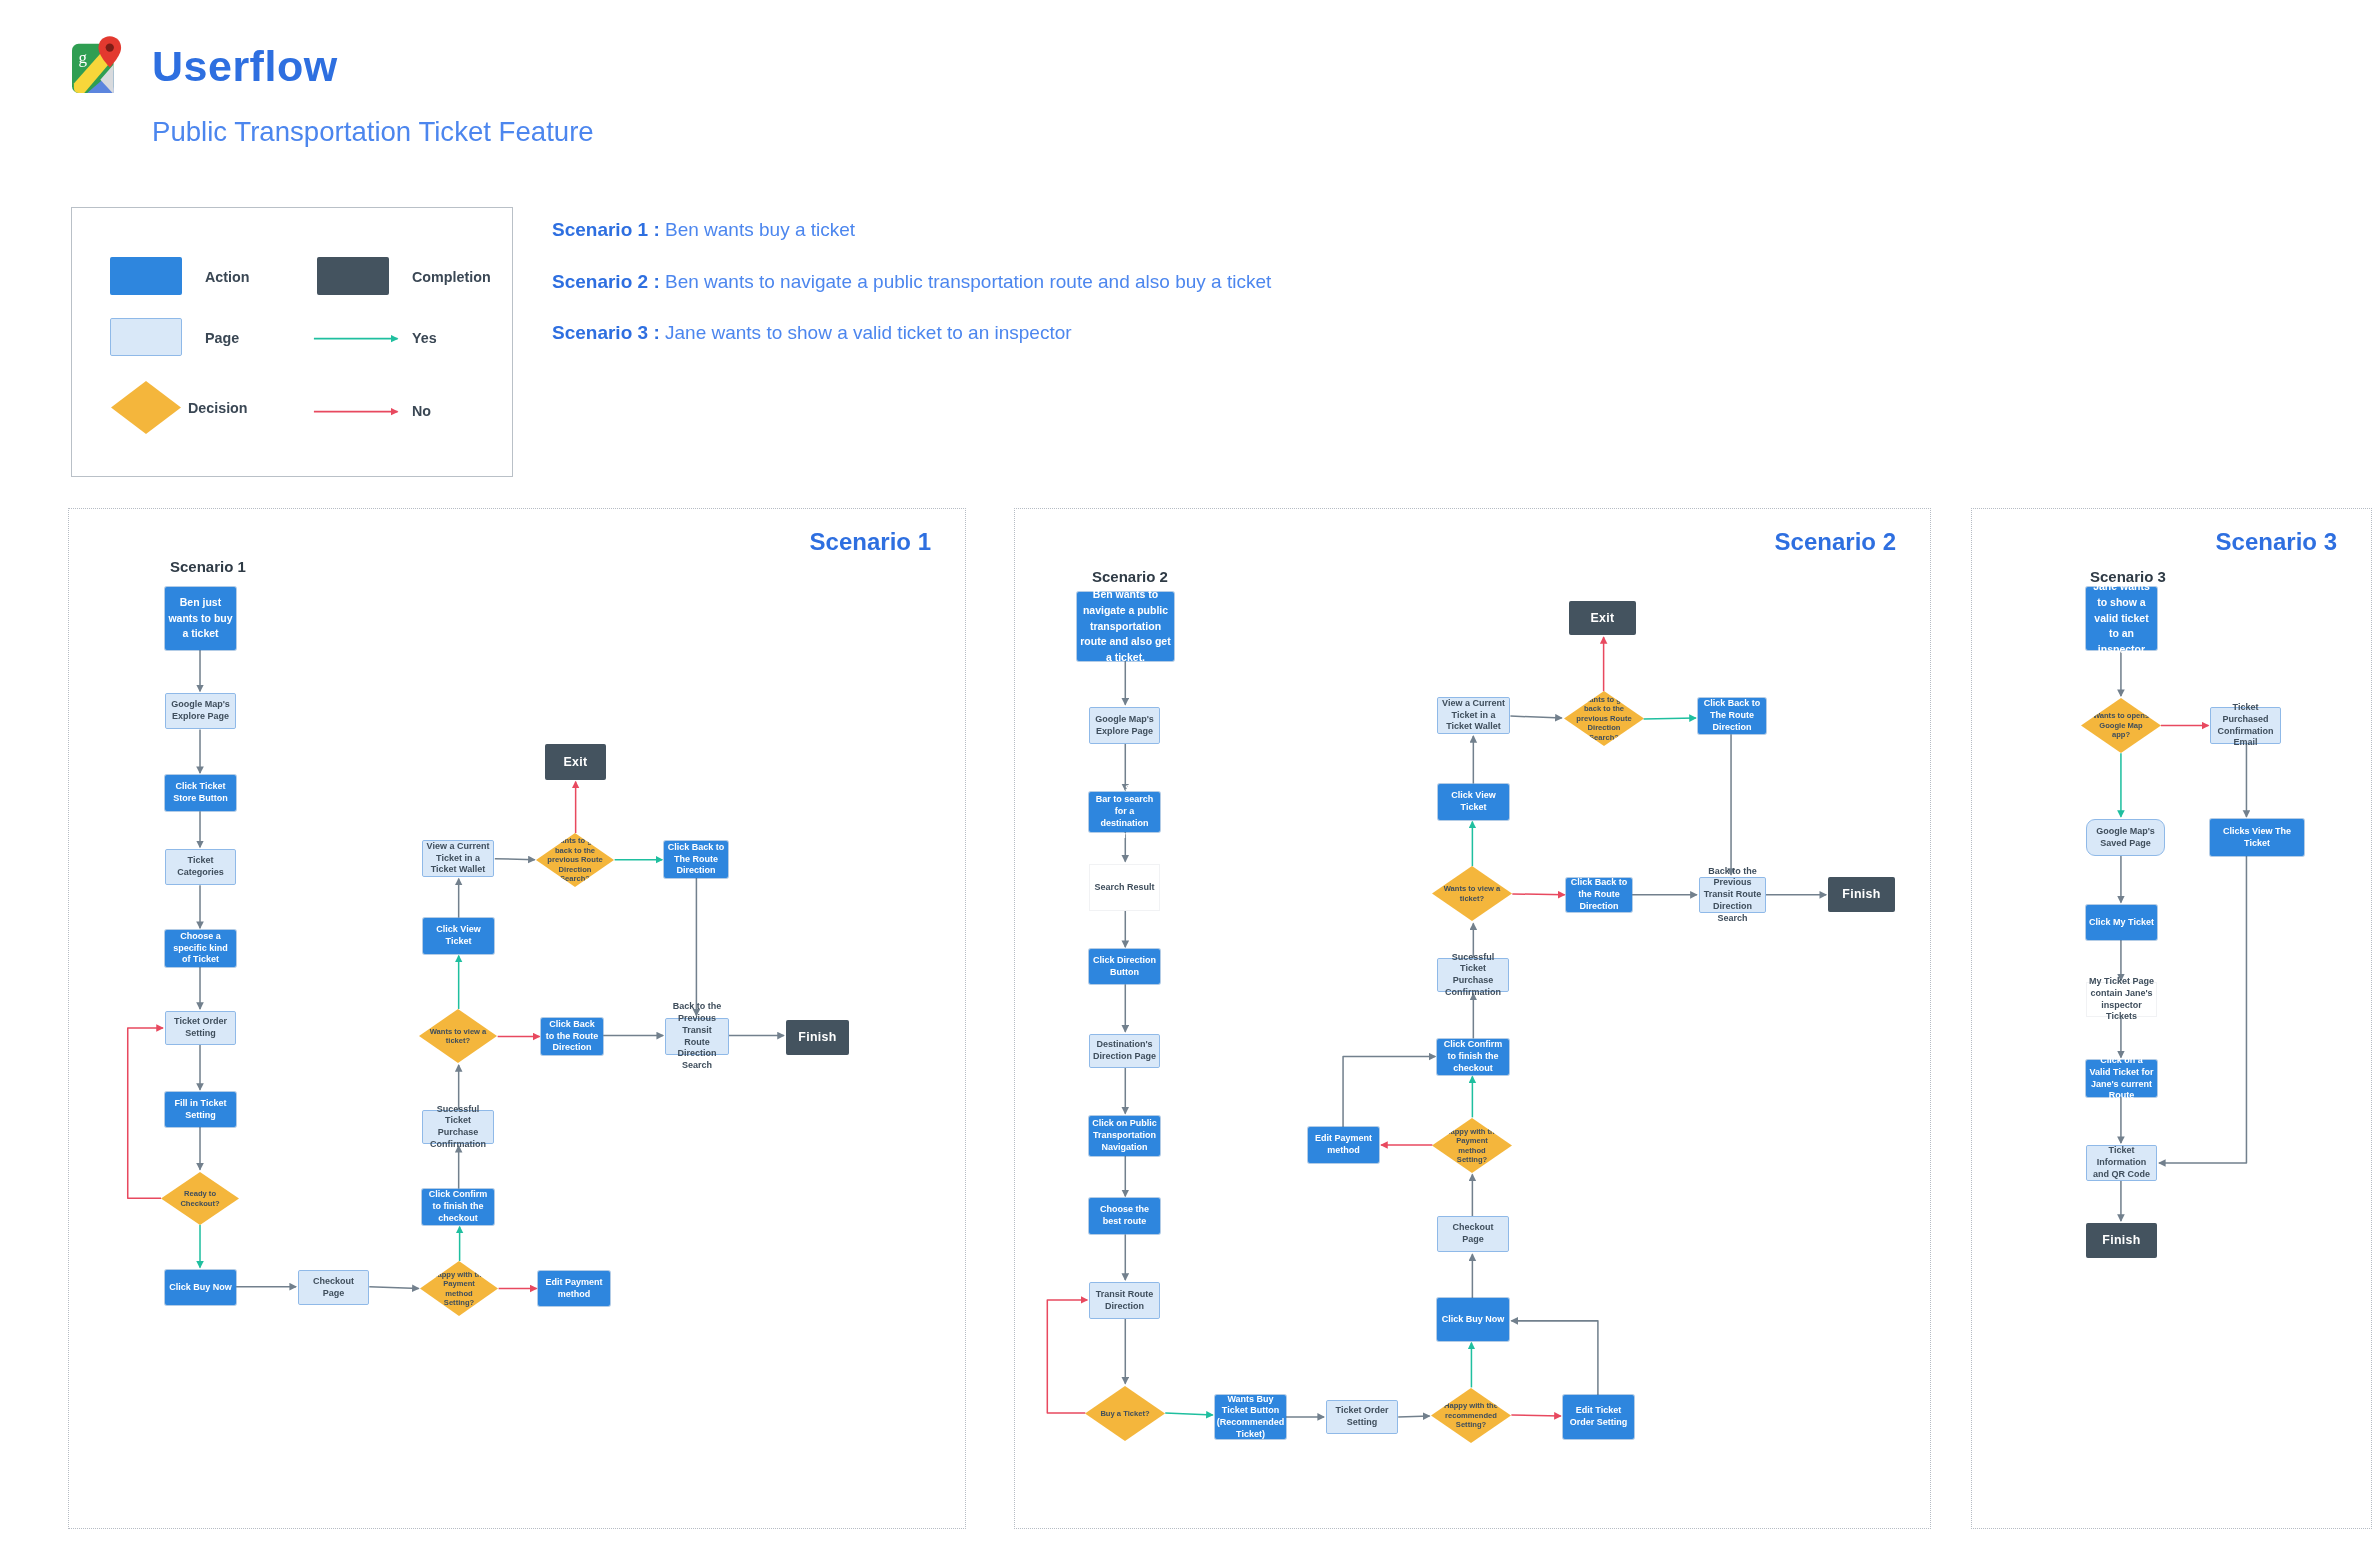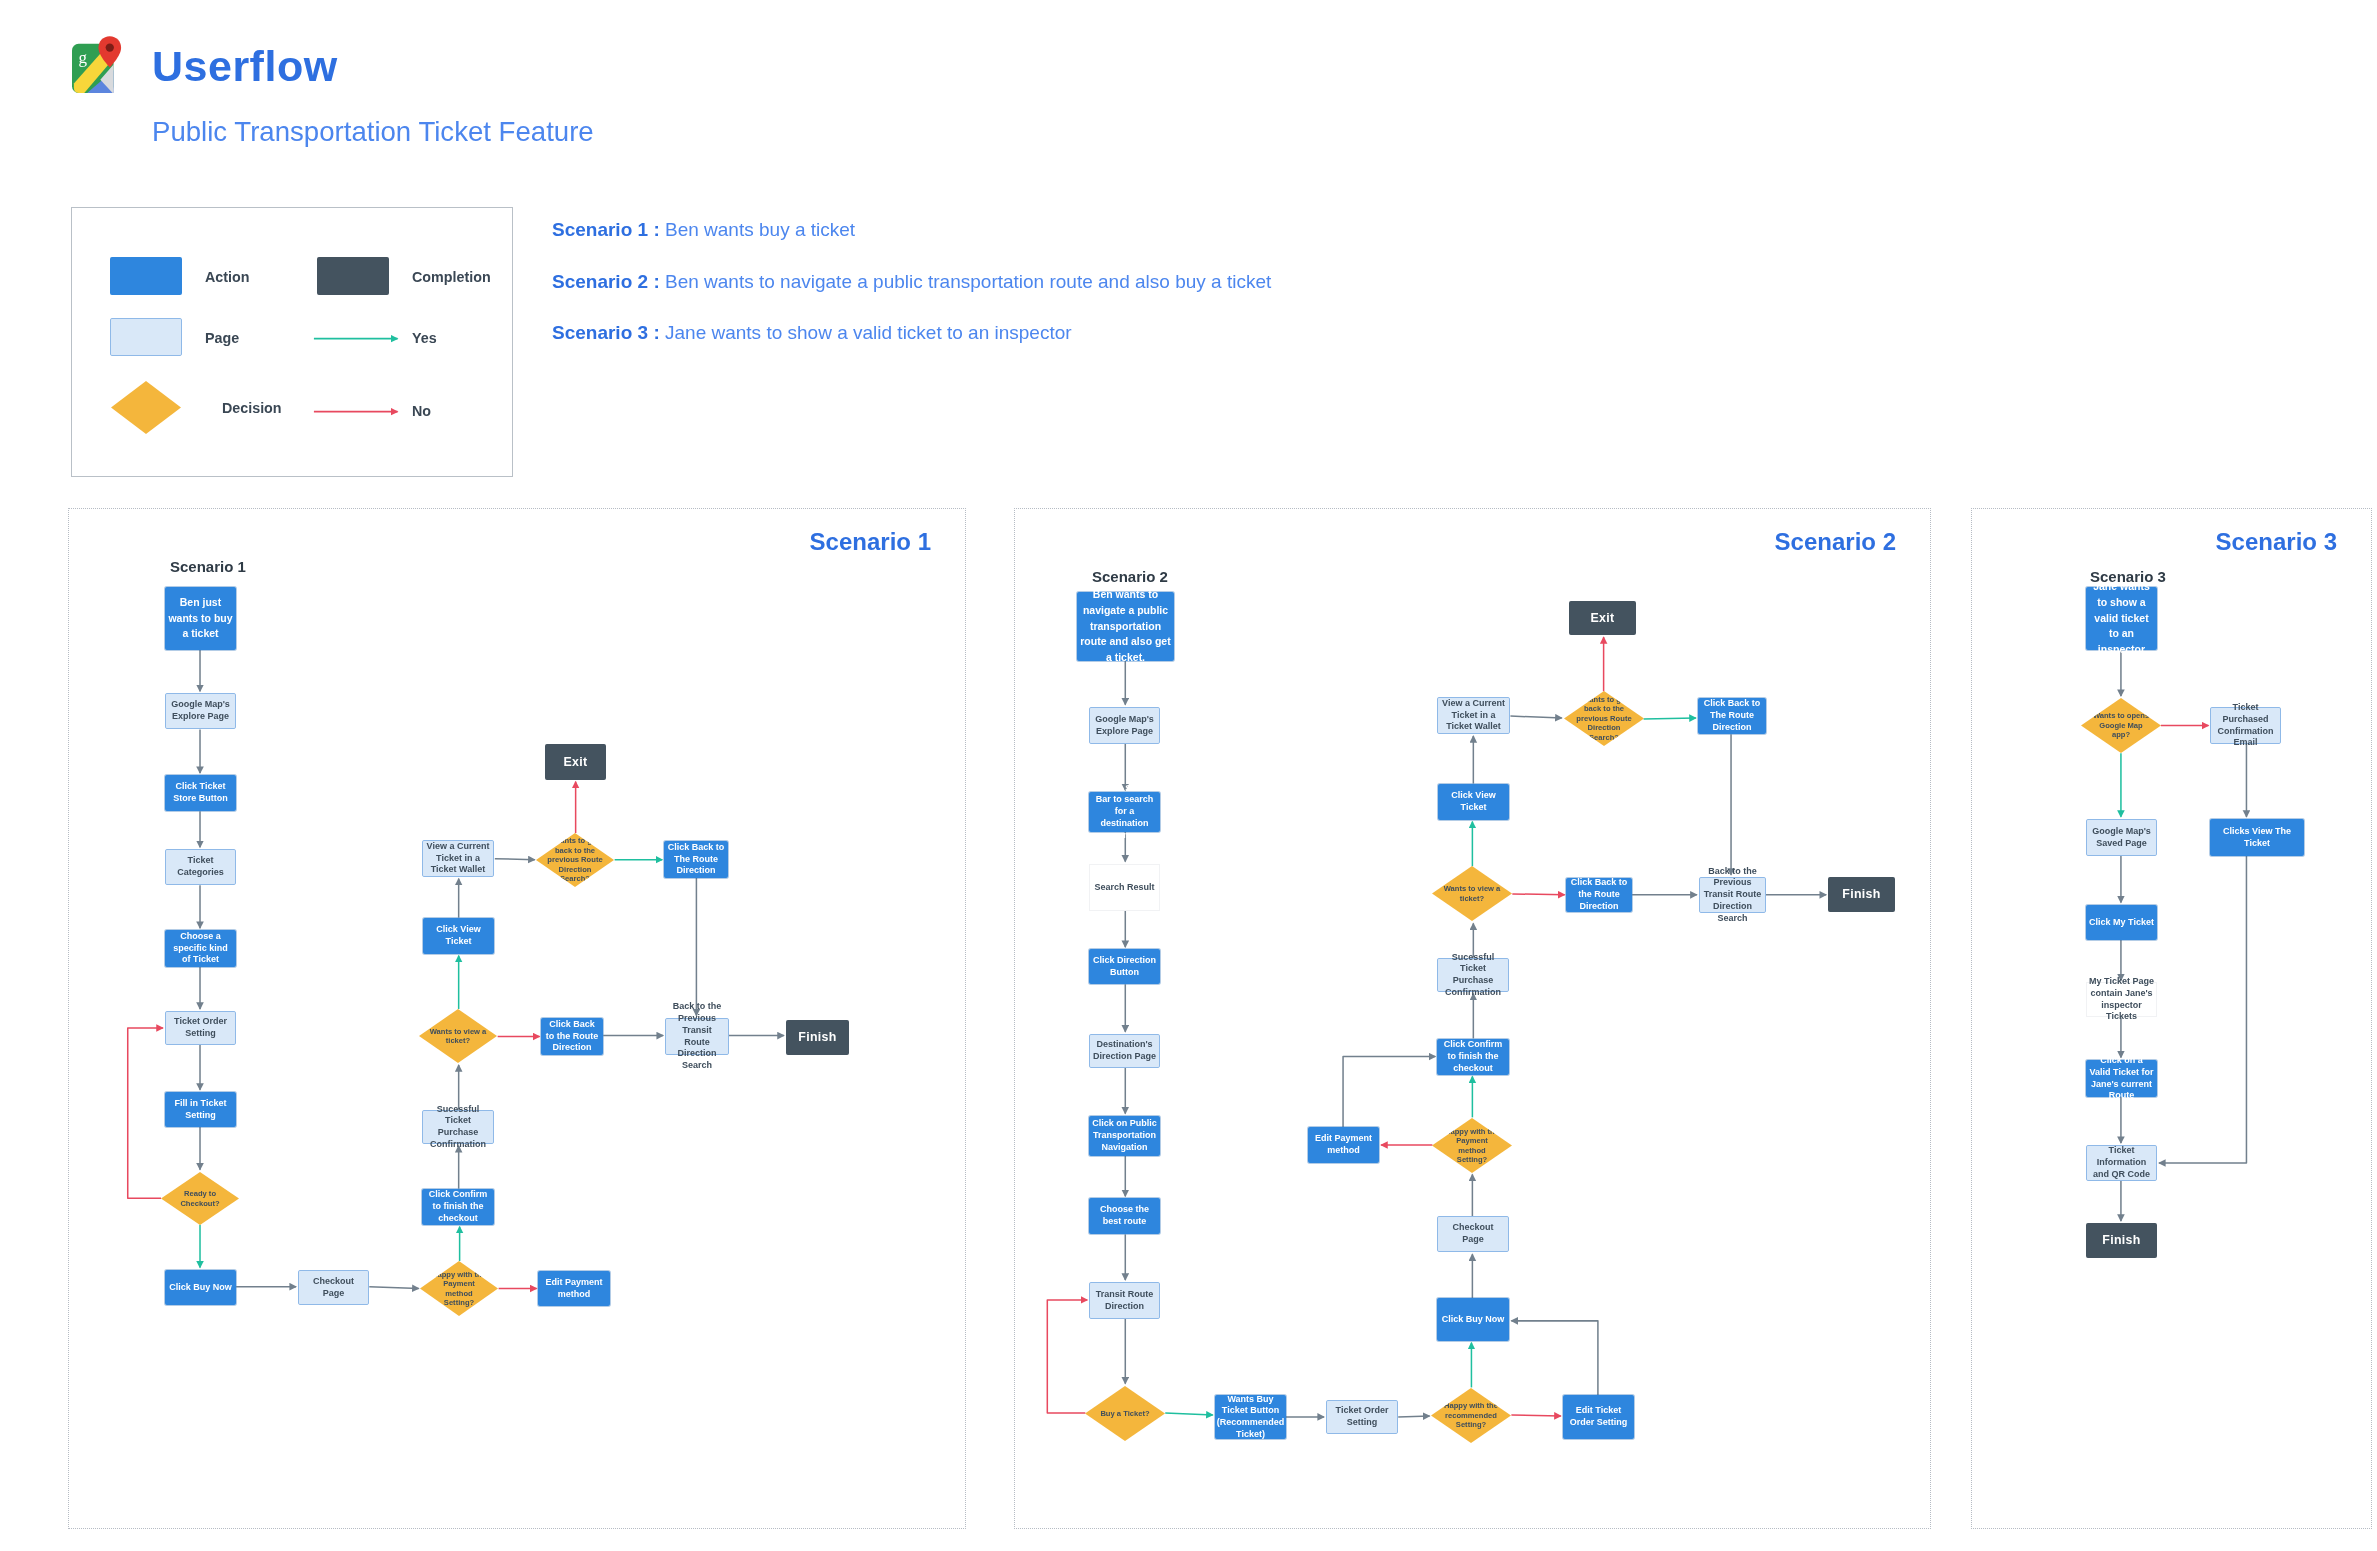--- a/index.html
+++ b/index.html
@@ -31,21 +31,21 @@
   .sw-action { left:38px; top:49px; width:72px; height:38px; background:#2e86de; border-radius:1.9px; }
   .sw-completion { left:245px; top:49px; width:72px; height:38px; background:#44535f; border-radius:1.9px; }
   .sw-page { left:38px; top:110px; width:72px; height:38px; background:#d9e8f8; border:1px solid #8fb9e8; border-radius:1.9px; }
   .sw-decision { left:39px; top:173px; width:70px; height:53px; background:#f4b63c;
     clip-path:polygon(50% 0,100% 50%,50% 100%,0 50%); }
   .legend-label { position:absolute; font-size:14.3px; font-weight:bold; color:#3a4754; }
   .lbl-action { left:133px; top:61px; }
   .lbl-completion { left:340px; top:61px; }
   .lbl-page { left:133px; top:122px; }
   .lbl-yes { left:340px; top:122px; }
-  .lbl-decision { left:150px; top:192px; }
+  .lbl-decision { left:116px; top:192px; }
   .lbl-no { left:340px; top:195px; }
   .legend-arrow { position:absolute; width:95px; height:13.3px; }
   .arr-yes { left:240px; top:124px; }
   .arr-no { left:240px; top:197px; }
 
   
   .scenario-list { position:absolute; left:552px; top:219px; }
   .scenario-line { font-size:19px; margin-bottom:29.5px; white-space:nowrap; }
   .scenario-line b { color:#2e6fe0; font-weight:bold; }
   .scenario-line span.desc { color:#4c86ee; }
@@ -289,21 +289,21 @@
     <div class="node node-page" style="left: 1437px; top: 697px; width: 73px; height: 37px;">View a Current Ticket in a Ticket Wallet</div>
     <div class="node node-decision" style="left: 1564px; top: 691px; width: 80px; height: 55px;">Wants to go back to the previous Route Direction Search?</div>
     <div class="node node-completion" style="left: 1569px; top: 601px; width: 67px; height: 34px;">Exit</div>
     <div class="node node-action" style="left: 1698px; top: 698px; width: 68px; height: 36px;">Click Back to The Route Direction</div>
     <div class="node node-action" style="left: 1566px; top: 878px; width: 66px; height: 34px;">Click Back to the Route Direction</div>
     <div class="node node-page" style="left: 1699px; top: 877px; width: 67px; height: 36px;">Back to the Previous Transit Route Direction Search</div>
     <div class="node node-completion" style="left: 1828px; top: 877px; width: 67px; height: 35px;">Finish</div>
     <div class="node node-start" style="left: 2086px; top: 587px; width: 71px; height: 63px;">Jane wants to show a valid ticket to an inspector</div>
     <div class="node node-decision" style="left: 2081px; top: 698px; width: 80px; height: 55px;">Wants to opens Google Map app?</div>
     <div class="node node-page" style="left: 2210px; top: 707px; width: 71px; height: 37px;">Ticket Purchased Confirmation Email</div>
-    <div class="node node-page" style="left: 2086px; top: 819px; width: 71px; height: 37px;">Google Map's Saved Page</div>
+    <div class="node node-page" style="left: 2086px; top: 819px; width: 79px; height: 37px; border-radius: 9px;">Google Map's Saved Page</div>
     <div class="node node-action" style="left: 2210px; top: 819px; width: 94px; height: 37px;">Clicks View The Ticket</div>
     <div class="node node-action" style="left: 2086px; top: 905px; width: 71px; height: 35px;">Click My Ticket</div>
     <div class="node node-text" style="left: 2086px; top: 982px; width: 71px; height: 35px;">My Ticket Page contain Jane's inspector Tickets</div>
     <div class="node node-action" style="left: 2086px; top: 1060px; width: 71px; height: 37px;">Click on a Valid Ticket for Jane's current Route</div>
     <div class="node node-page" style="left: 2086px; top: 1145px; width: 71px; height: 36px;">Ticket Information and QR Code</div>
     <div class="node node-completion" style="left: 2086px; top: 1223px; width: 71px; height: 35px;">Finish</div>
   </div>
 
 
 </body></html>

